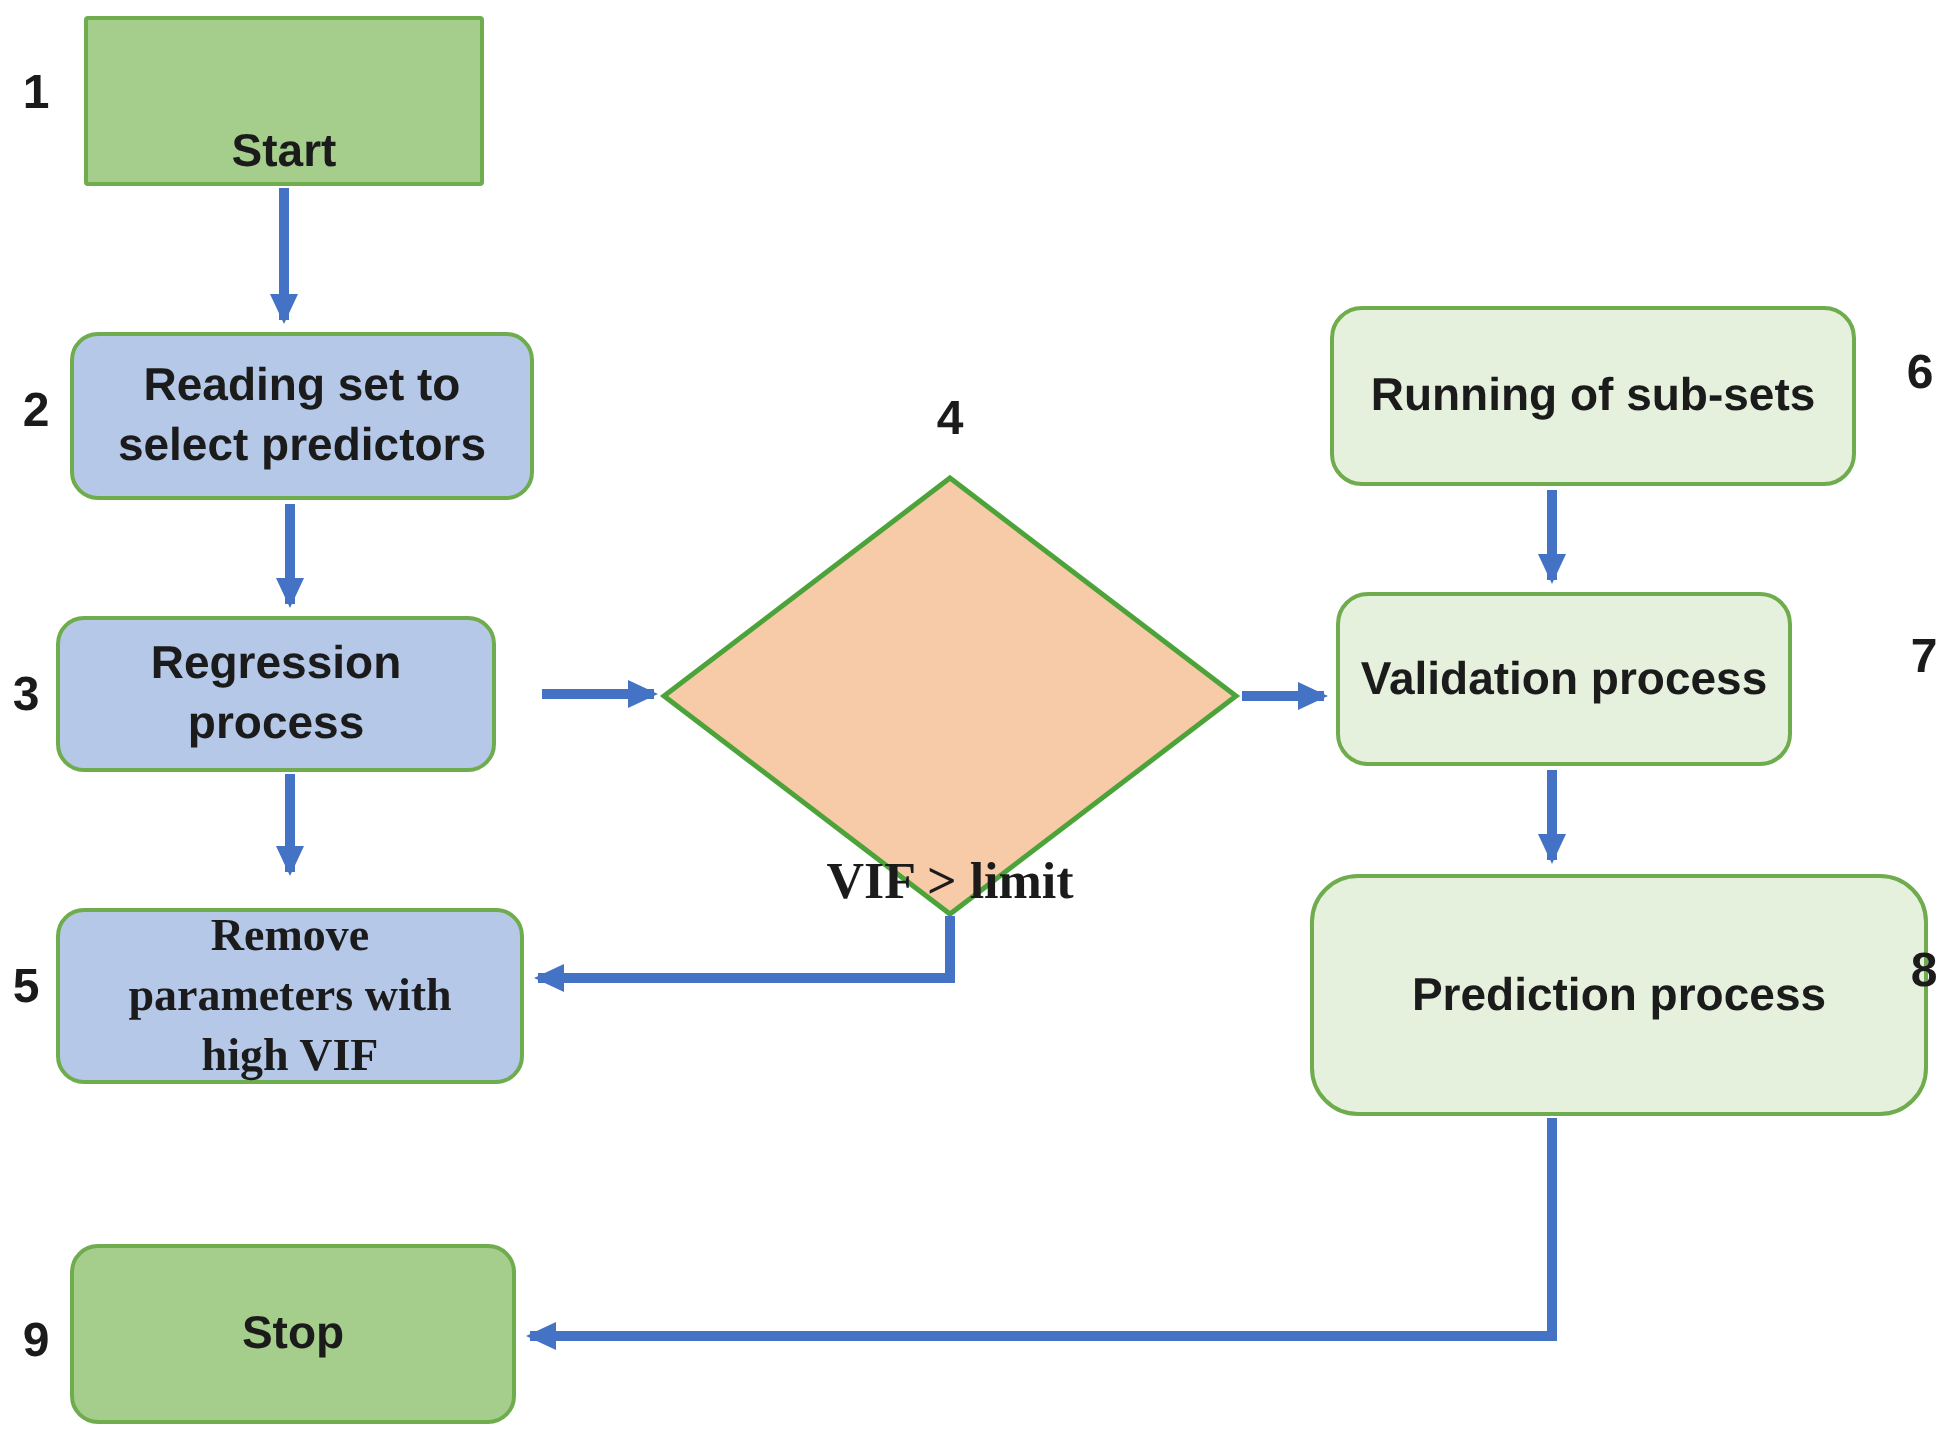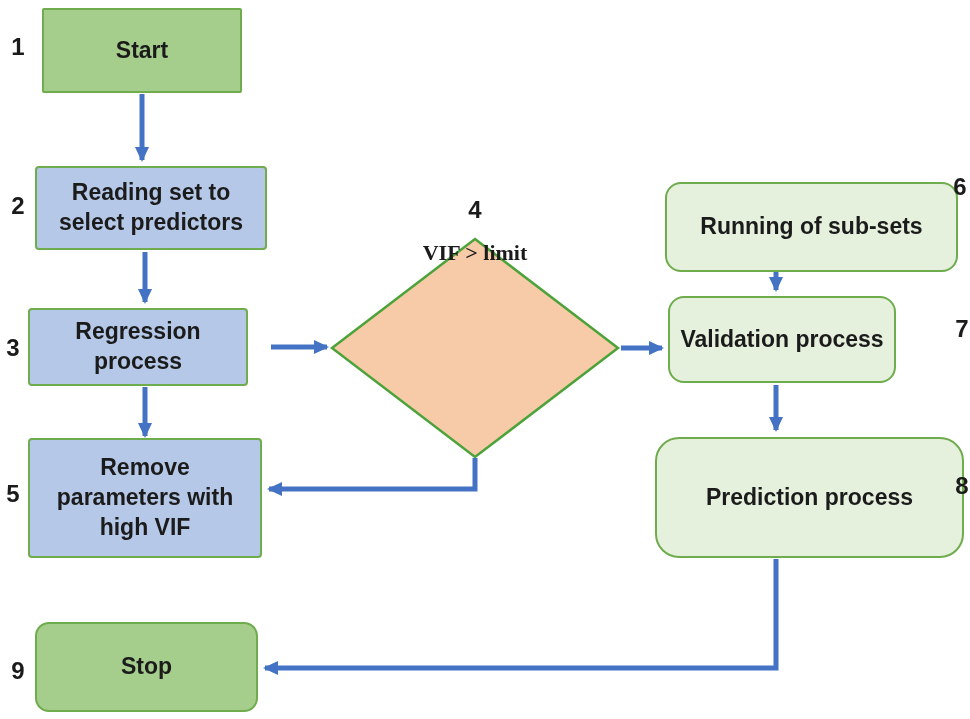--- a/index.html
+++ b/index.html
@@ -17,30 +17,30 @@
     position:relative;width:970px;height:719px;background:#ffffff;
     font-family:"Liberation Sans",sans-serif;color:var(--text);overflow:hidden;
   }
   .node{
     position:absolute;display:flex;align-items:center;justify-content:center;
     text-align:center;font-weight:bold;font-size:23px;line-height:1.3;
     box-sizing:border-box;color:var(--text);
   }
   .green-rect{background:var(--green-fill);border:2.5px solid var(--green-border);border-radius:2px;}
   .green-round{background:var(--green-fill);border:2.5px solid var(--green-border);border-radius:14px;}
-  .blue-round{background:var(--blue-fill);border:2.5px solid var(--green-border);border-radius:4px;}
+  .blue-round{background:var(--blue-fill);border:2.5px solid var(--green-border);border-radius:14px;}
   .lgreen-round{background:var(--light-green-fill);border:2px solid var(--green-border);border-radius:16px;}
   .num{
     position:absolute;font-weight:bold;font-size:24px;color:var(--text);
     width:30px;text-align:center;
   }
   .diamond-label{
     position:absolute;left:355px;top:240px;width:240px;height:216px;
-    display:flex;align-items:flex-start;justify-content:center;
-    font-family:"Liberation Serif",serif;font-weight:bold;font-size:22px;
+    display:flex;align-items:flex-end;justify-content:center;
+    font-family:"Liberation Serif",serif;font-weight:bold;font-size:26px;
     color:var(--text);text-align:center;
   }
   svg.layer{position:absolute;left:0;top:0;width:970px;height:719px;}
   .arrow{stroke:var(--arrow);stroke-width:5;fill:none;}
   .ah{fill:var(--arrow);}
   .diamond-shape{fill:var(--diamond-fill);stroke:var(--diamond-border);stroke-width:2.5;}
 </style>
 </head>
 <body>
 
@@ -59,41 +59,41 @@
     <path class="arrow" d="M145,252 L145,302" marker-end="url(#ah)"></path>
     <path class="arrow" d="M271,347 L327,347" marker-end="url(#ah)"></path>
     <path class="arrow" d="M145,387 L145,436" marker-end="url(#ah)"></path>
     <path class="arrow" d="M475,458 L475,489 L269,489" marker-end="url(#ah)"></path>
     <path class="arrow" d="M621,348 L662,348" marker-end="url(#ah)"></path>
     <path class="arrow" d="M776,245 L776,290" marker-end="url(#ah)"></path>
     <path class="arrow" d="M776,385 L776,430" marker-end="url(#ah)"></path>
     <path class="arrow" d="M776,559 L776,668 L265,668" marker-end="url(#ah)"></path>
   </svg>
 
-  <div class="node green-rect" style="left:42px;top:8px;width:200px;height:85px;">
+  <div class="node green-rect" style="left:42px;top:8px;width:200px;height:85px;align-items:flex-end;">
     <span>Start</span>
   </div>
 
   <div class="node blue-round" style="left:35px;top:166px;width:232px;height:84px;padding:0 14px;">
     <span>Reading set to select predictors</span>
   </div>
 
   <div class="node blue-round" style="left:28px;top:308px;width:220px;height:78px;padding:0 30px;justify-content:flex-end;">
     <span>Regression process</span>
   </div>
 
-  <div class="node blue-round" style="left:28px;top:438px;width:234px;height:120px;padding:0 18px;">
+  <div class="node blue-round" style="left:28px;top:454px;width:234px;height:88px;padding:0 18px;font-family:Liberation Serif, serif;">
     <span>Remove parameters with high VIF</span>
   </div>
 
   <div class="node green-round" style="left:35px;top:622px;width:223px;height:90px;">
     <span>Stop</span>
   </div>
 
-  <div class="node lgreen-round" style="left:665px;top:153px;width:293px;height:90px;padding:0 4px;margin-top:29px;">
+  <div class="node lgreen-round" style="left:665px;top:153px;width:263px;height:90px;padding:0 4px;">
     <span>Running of sub-sets</span>
   </div>
 
   <div class="node lgreen-round" style="left:668px;top:296px;width:228px;height:87px;padding:0 4px;">
     <span>Validation process</span>
   </div>
 
   <div class="node lgreen-round" style="left:655px;top:437px;width:309px;height:121px;padding:0 4px;border-radius:24px;">
     <span>Prediction process</span>
   </div>

